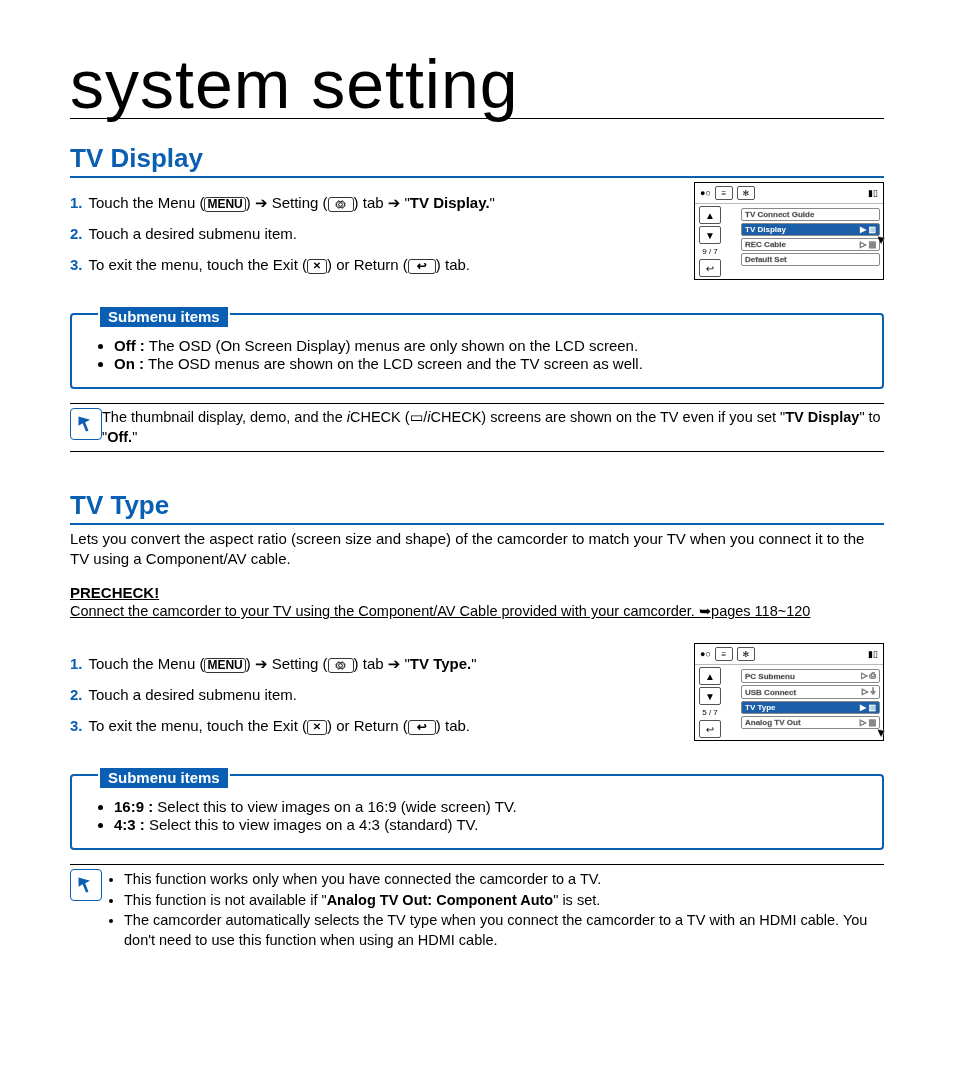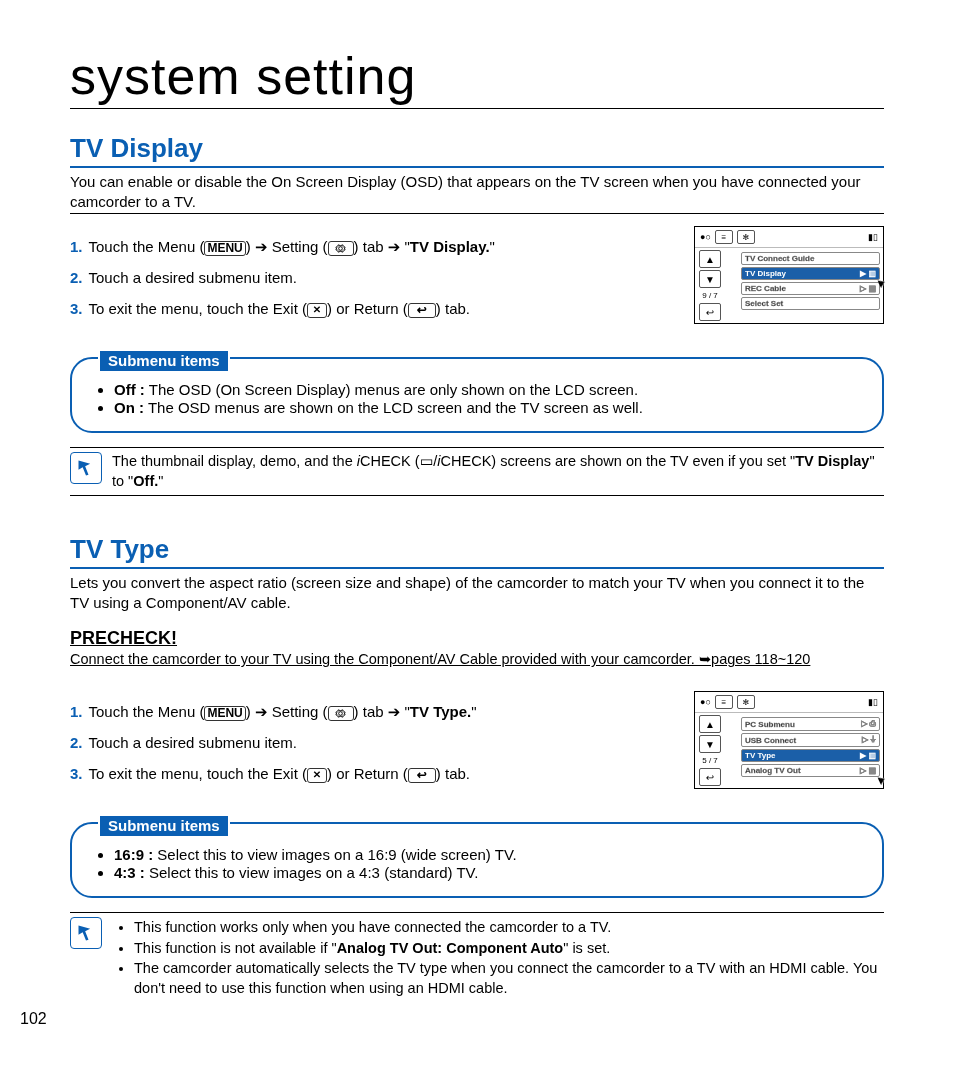--- a/index.html
+++ b/index.html
@@ -14,27 +14,26 @@
     padding: 50px 70px 40px 70px;
     position: relative;
   }
   .pg-num {
     position: absolute;
     left: 20px;
     top: 1010px;
     font-size: 16px;
   }
   .main-title {
-    font-size: 52px;
+    font-size: 68px;
     font-weight: 300;
     letter-spacing: 1px;
     border-bottom: 1.5px solid #000;
     margin: 0 0 24px 0;
     line-height: 1;
-    padding-bottom: 6px;
   }
   .section-h {
     color: #0a5fb3;
     font-size: 26px;
     font-weight: bold;
     border-bottom: 2px solid #0a5fb3;
     margin: 10px 0 4px 0;
     padding-bottom: 2px;
   }
   .intro {
@@ -128,21 +127,21 @@
     background: #fff;
     color:#333;
     -webkit-text-stroke: 0.3px #888;
   }
   .lcd-row.active { background:#1b5fa8; color:#fff; -webkit-text-stroke:0; }
   .lcd-tri { font-size:8px; }
 
   
   .callout {
     border: 2.5px solid #0a5fb3;
-    border-radius: 22px;
+    border-radius: 4px;
     padding: 14px 24px 14px 24px;
     margin: 28px 0 14px 0;
     position: relative;
     font-size: 15px;
   }
   .callout-label {
     position: absolute;
     top: -10px;
     left: 26px;
     background: #0a5fb3;
@@ -150,21 +149,21 @@
     font-weight: bold;
     padding: 1px 8px 2px 8px;
     font-size: 15px;
     border: 2px solid #fff;
   }
   .callout ul { margin: 8px 0 0 0; padding-left: 18px; list-style: disc;}
   .callout li { margin: 1px 0; }
 
   
   .note-row {
-    display:flex; gap:10px; align-items:flex-start;
+    display:flex; align-items:flex-start;
     margin: 6px 0 0 0;
     border-top:1px solid #000;
     border-bottom:1px solid #000;
     padding:4px 0;
     font-size:14.5px;
     line-height:1.35;
   }
   .note-row.noborder { border:0; border-top:1px solid #000;}
   .note-icon {
     width:30px;height:30px;
@@ -172,21 +171,21 @@
     display:flex;align-items:center;justify-content:center;
     flex-shrink:0;
   }
   .note-icon svg { width:20px;height:20px; }
   .note-text ul { margin:0; padding-left:18px;}
   .note-text li { margin:1px 4px;}
 
   .precheck-h {
     text-decoration: underline;
     font-weight: bold;
-    font-size: 18px;
+    font-size: 15px;
     margin: 14px 0 2px 0;
   }
   .precheck-t {
     text-decoration: underline;
     font-size: 14.5px;
     border-bottom: 0;
     margin-bottom: 24px;
   }
 
   .sec2-gap { height: 28px; }
@@ -211,21 +210,20 @@
 </style>
 </head>
 <body>
 
 <div class="page">
   <div class="pg-num">102</div>
 
   <h1 class="main-title">system setting</h1>
 
   <h2 class="section-h">TV Display</h2>
-  <div class="intro">You can enable or disable the On Screen Display (OSD) that appears on the TV screen when you have connected your camcorder to a TV.</div>
 
   <div class="steps-row">
     <div class="steps">
       <div class="step">
         <span class="step-num">1.</span>
         <span>
           <span>Touch the Menu (</span><span class="inline-icon">MENU</span><span>) </span><span class="arrow">➔</span><span> Setting (</span><span class="inline-icon gear">
               <svg viewBox="0 0 24 24">
                 <path fill="none" stroke="#000" stroke-width="2" d="M12 8a4 4 0 100 8 4 4 0 000-8zm8 4l2 1-1 3-2-1a8 8 0 01-2 2l1 2-3 1-1-2h-4l-1 2-3-1 1-2a8 8 0 01-2-2l-2 1-1-3 2-1v-0l-2-1 1-3 2 1a8 8 0 012-2l-1-2 3-1 1 2h4l1-2 3 1-1 2a8 8 0 012 2l2-1 1 3-2 1z"></path>
               </svg>
@@ -268,21 +266,21 @@
             </div>
           <div class="lcd-row active cursor">
               <span>TV Display</span>
               <span class="lcd-tri">▶ ▥</span>
             </div>
           <div class="lcd-row">
               <span>REC Cable</span>
               <span class="lcd-tri">▷ ▦</span>
             </div>
           <div class="lcd-row">
-              <span>Select Set</span>
+              <span>Default Set</span>
             </div>
         </div>
       </div>
     </div>
   </div>
 
   <div class="callout">
     <div class="callout-label">Submenu items</div>
     <ul>
       <li><b>Off :</b><span> The OSD (On Screen Display) menus are only shown on the LCD screen.</span></li>

